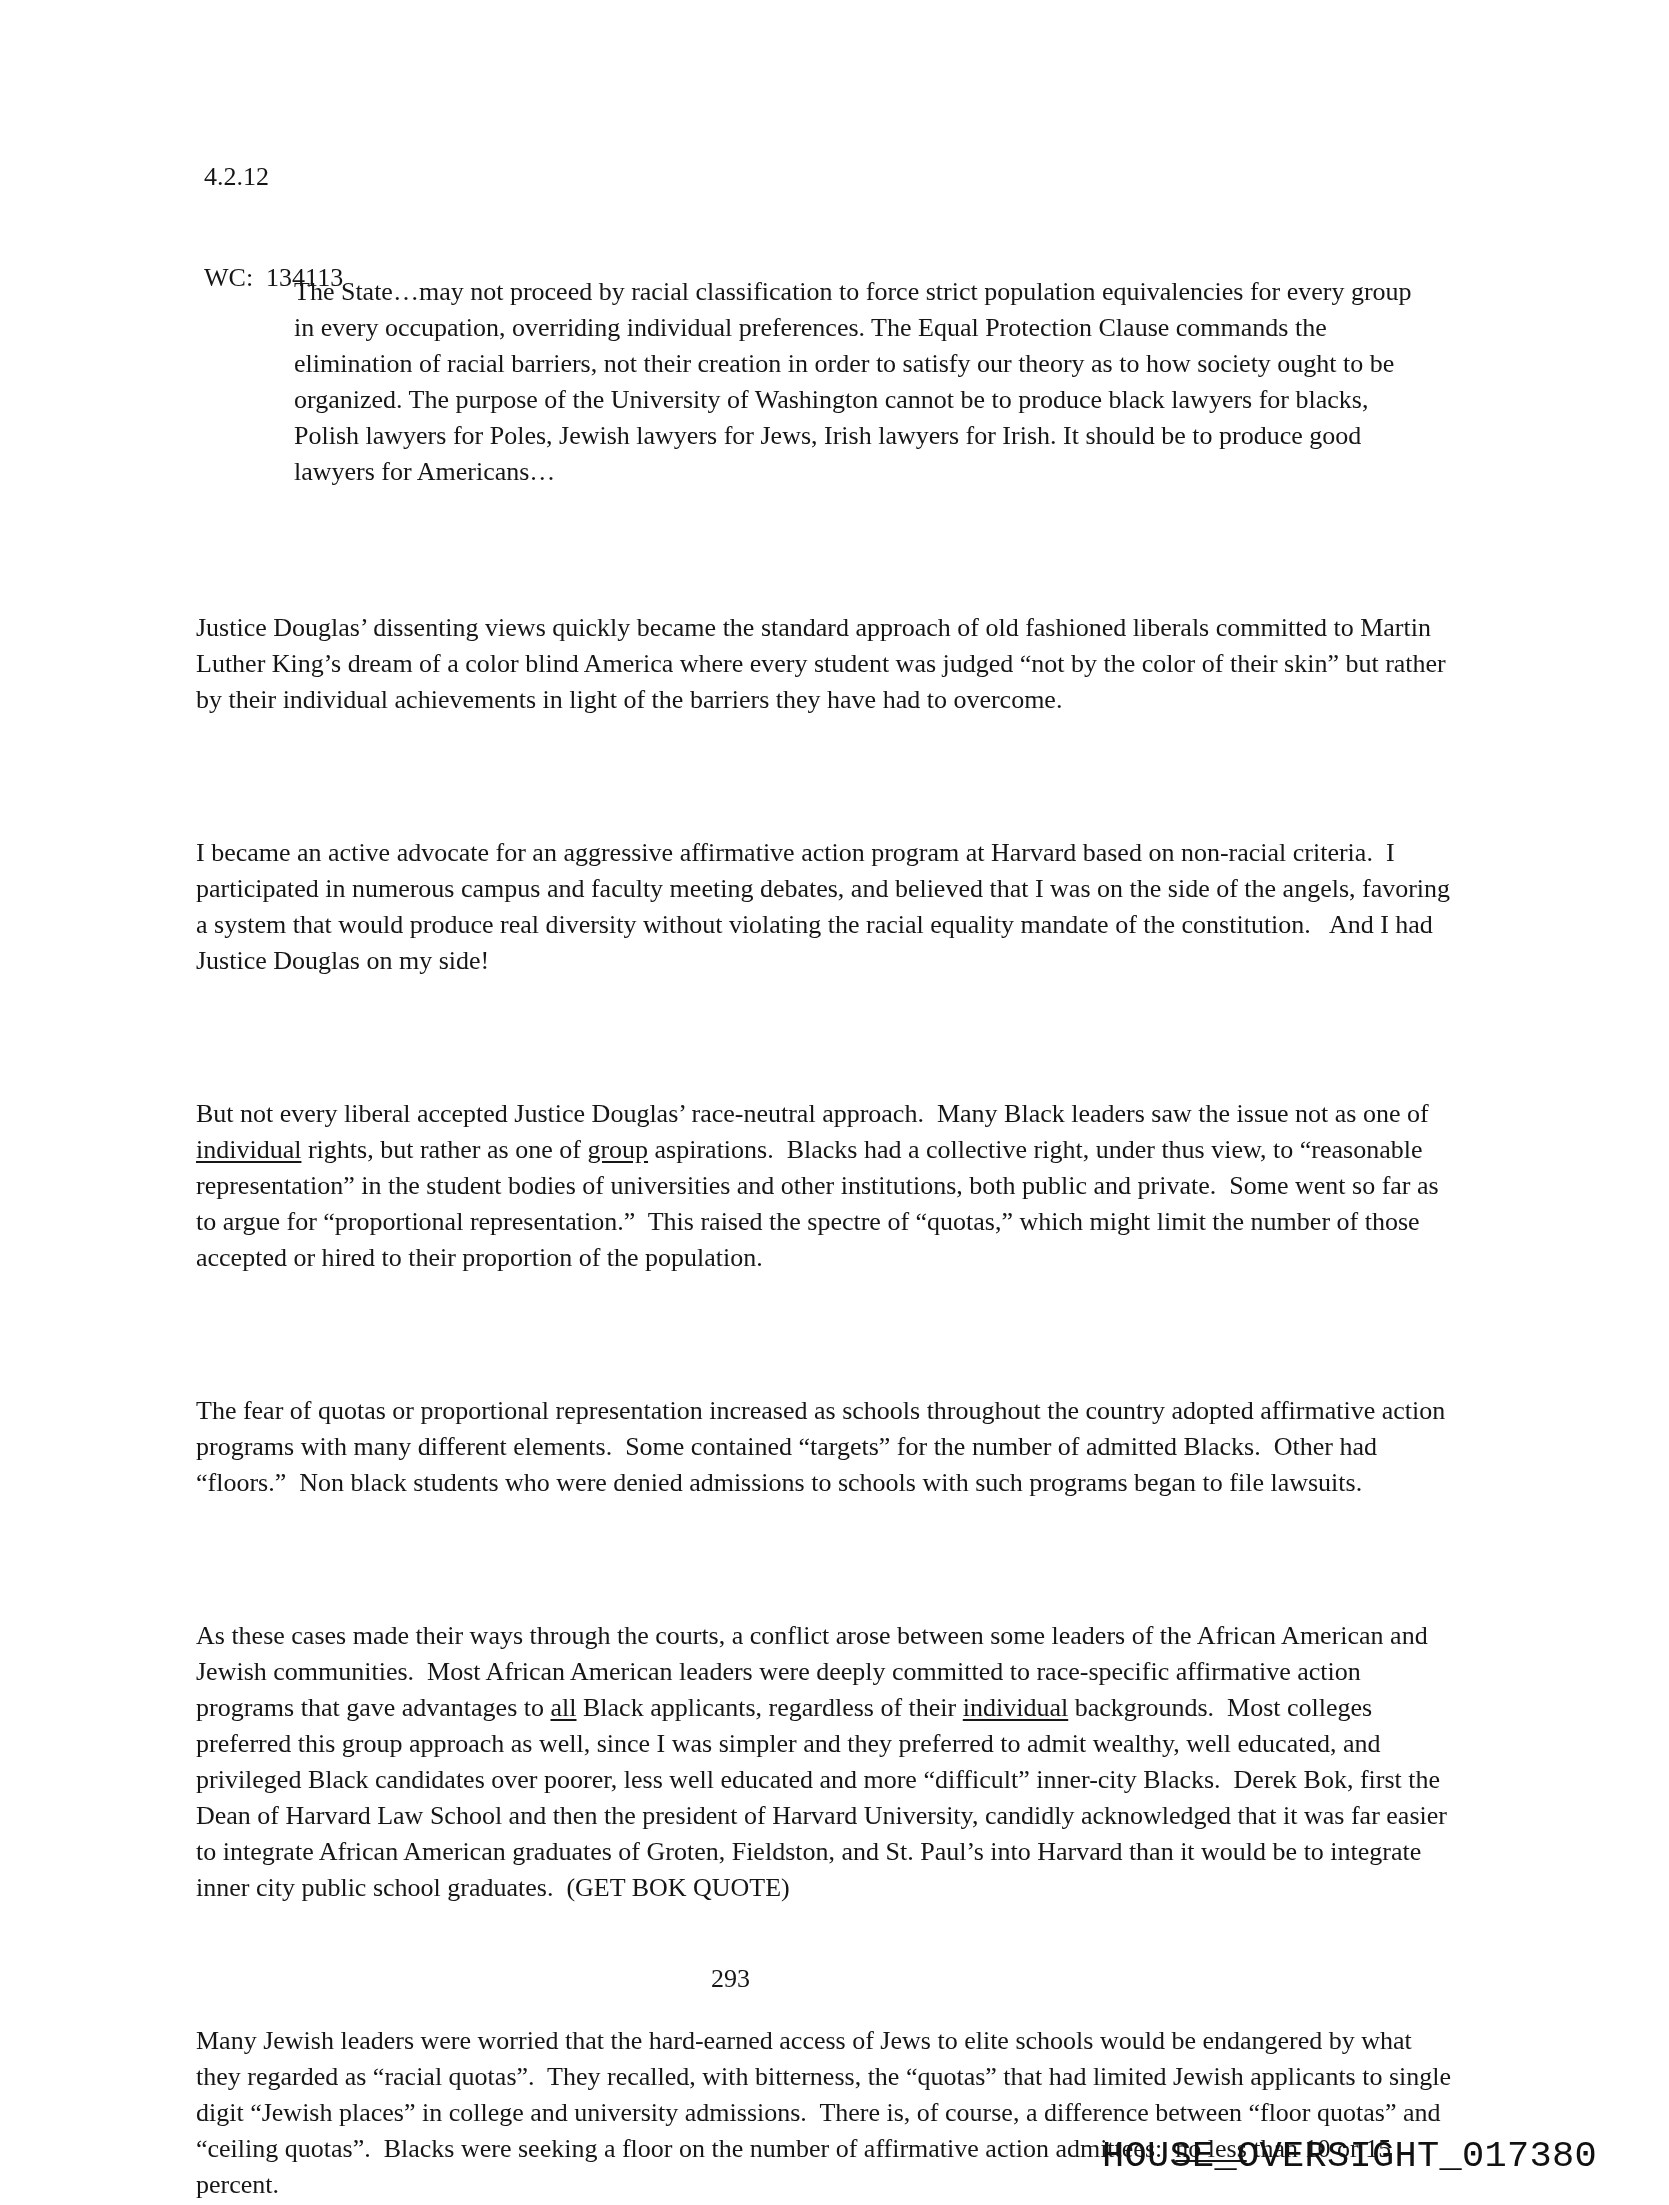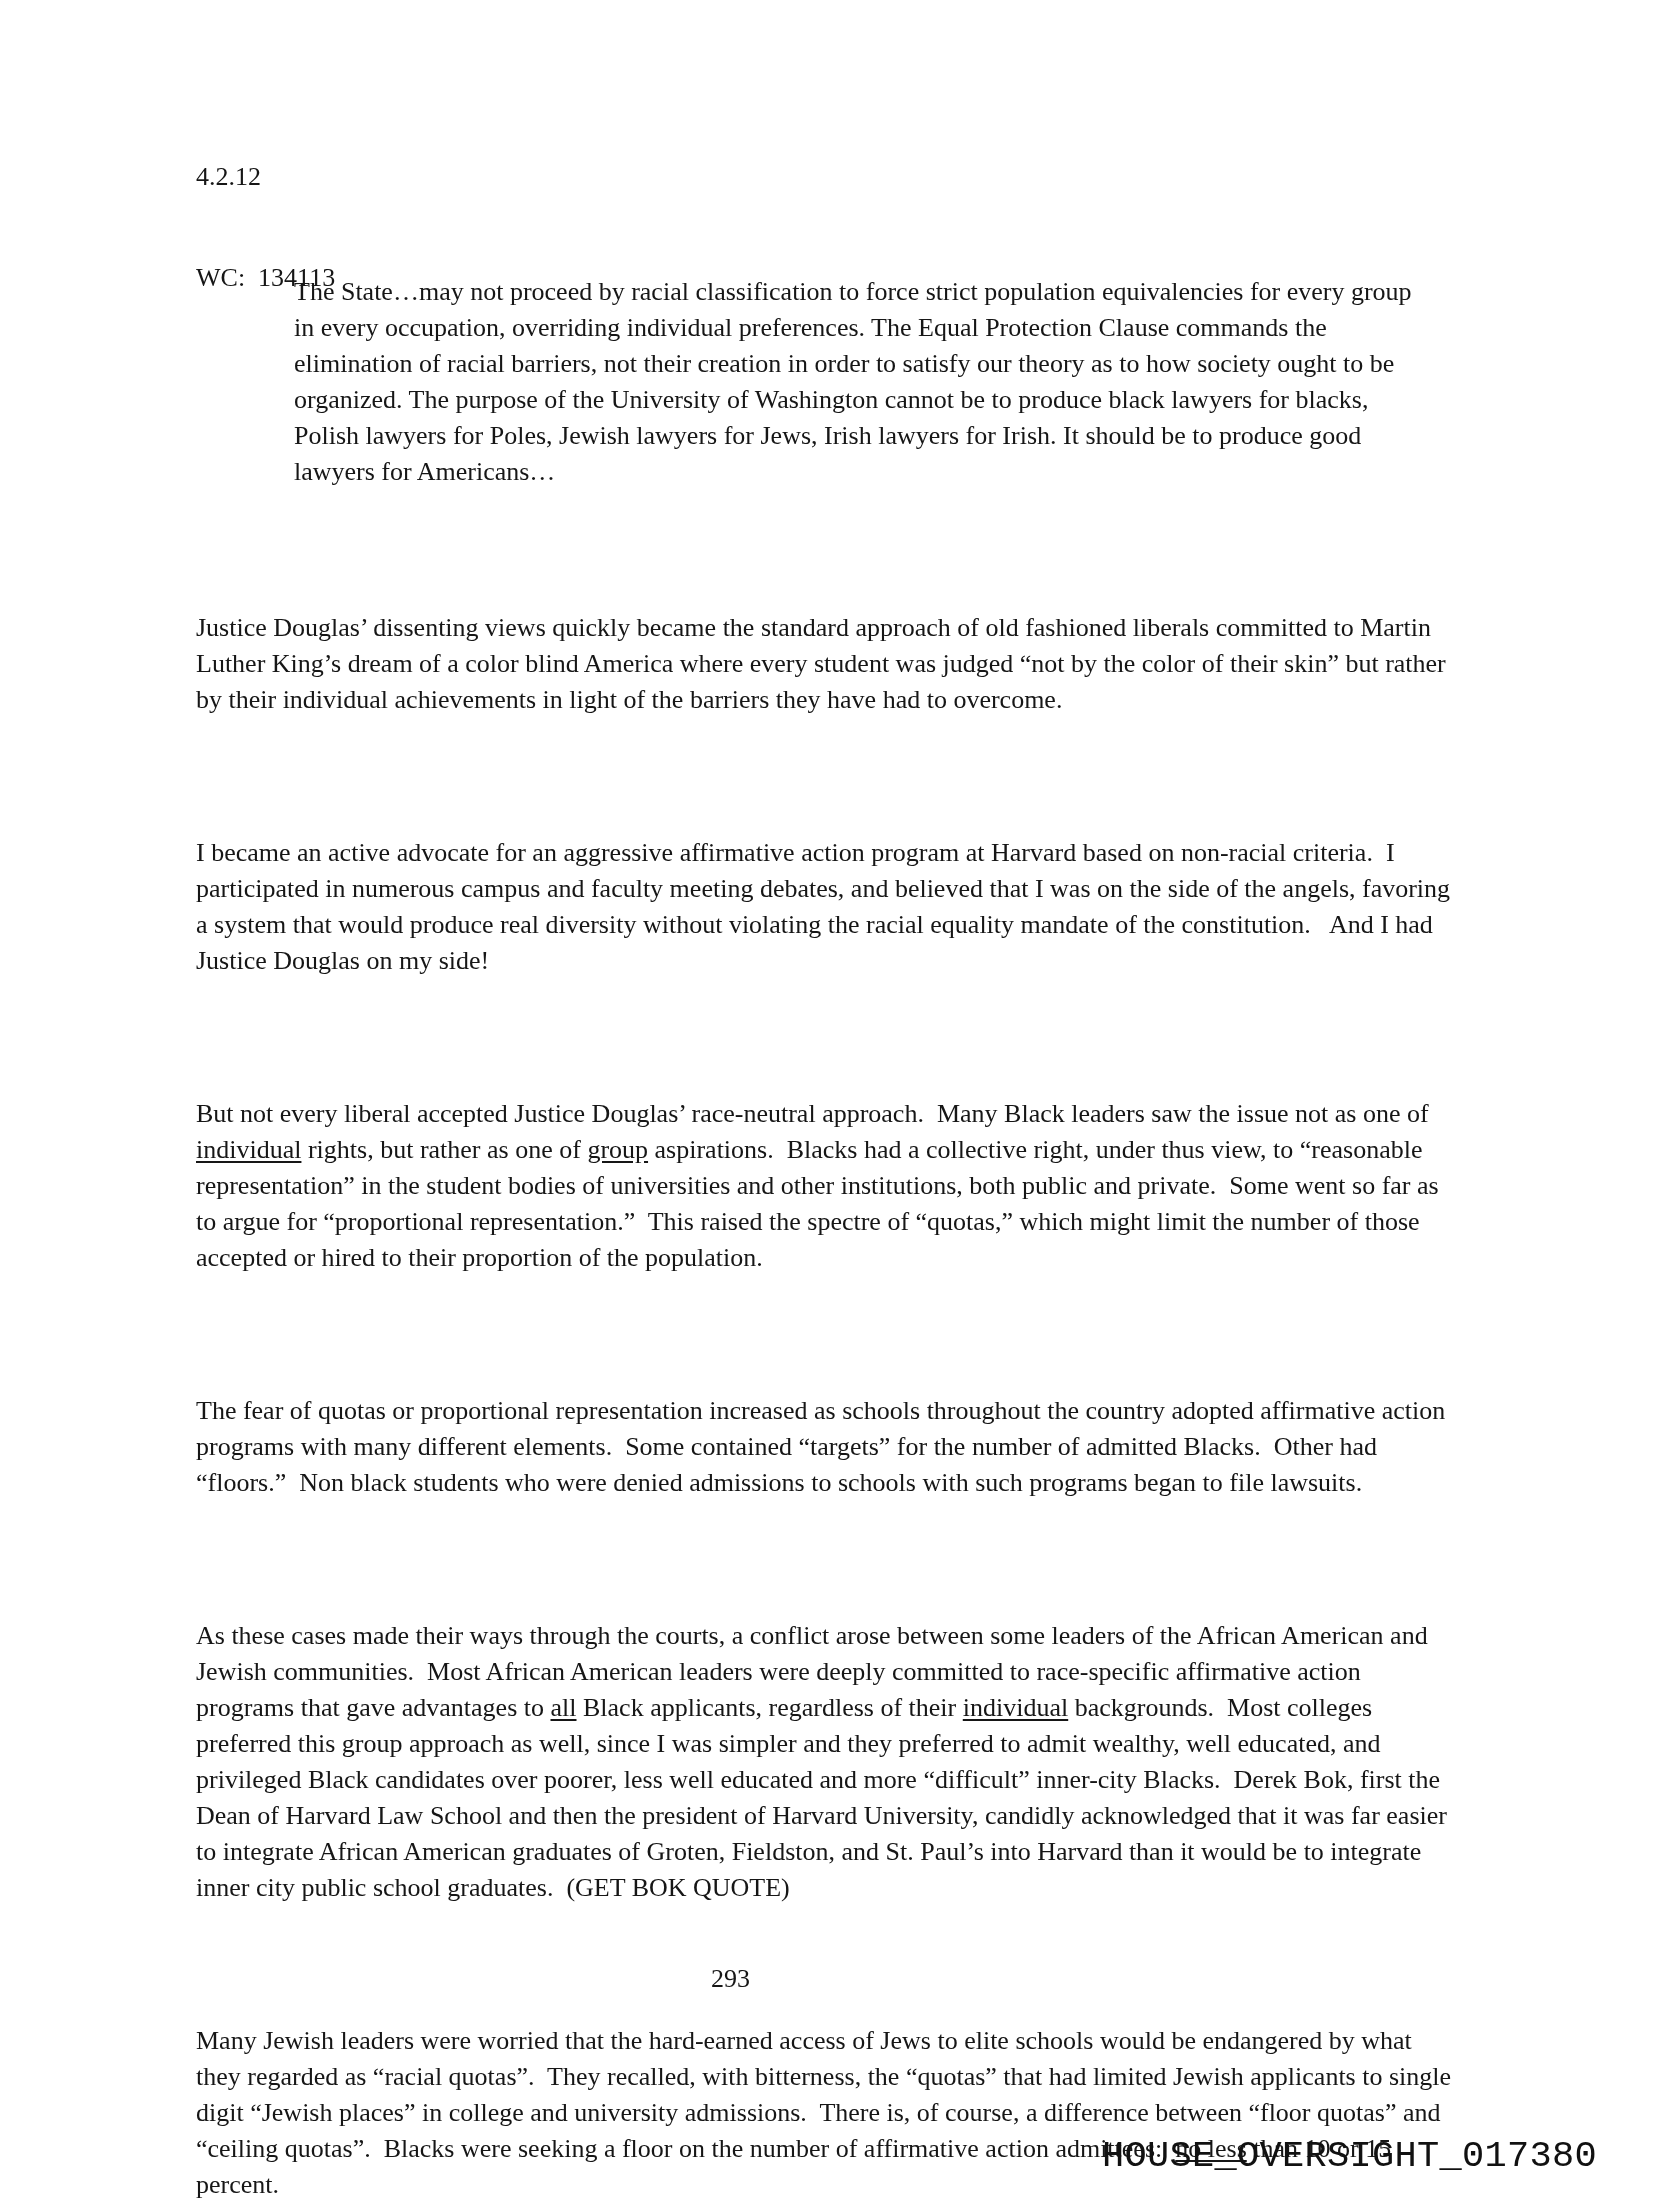--- a/index.html
+++ b/index.html
@@ -9,21 +9,21 @@
     height: 2205px;
     margin: 0 auto;
     background: #ffffff;
     font-family: "Liberation Serif", serif;
     color: #161616;
     overflow: hidden;
   }
   .doc-header {
     position: absolute;
     top: 92px;
-    left: 196px;
+    left: 204px;
     font-size: 26px;
     line-height: 1.3;
     white-space: pre-wrap;
   }
   .content {
     position: absolute;
     top: 202px;
     left: 196px;
     width: 1257px;
     font-size: 26px;

